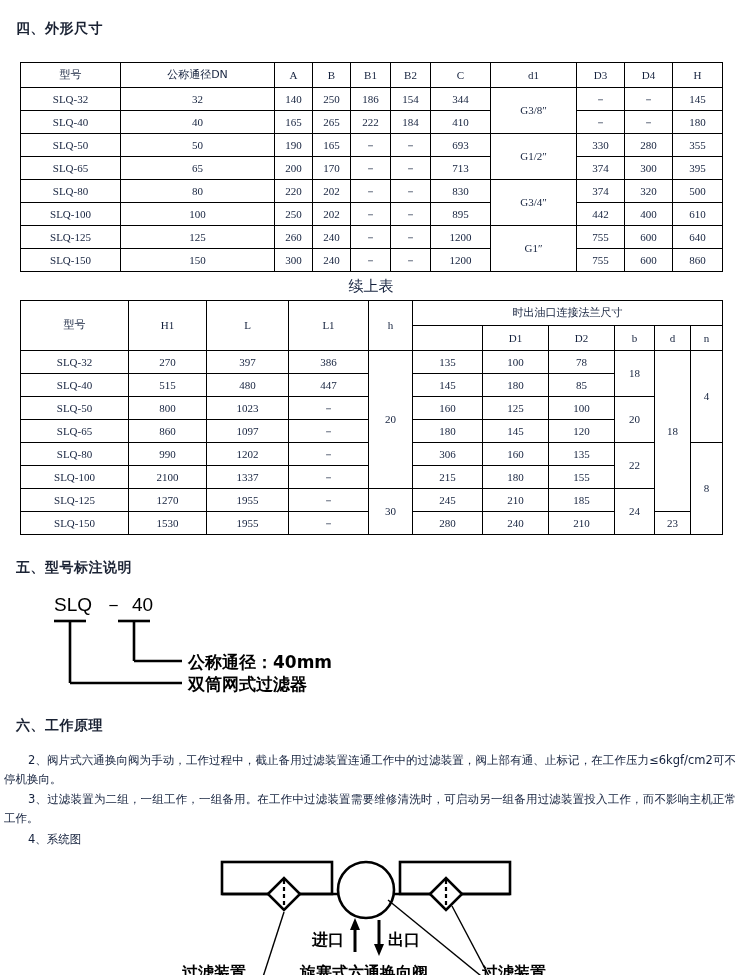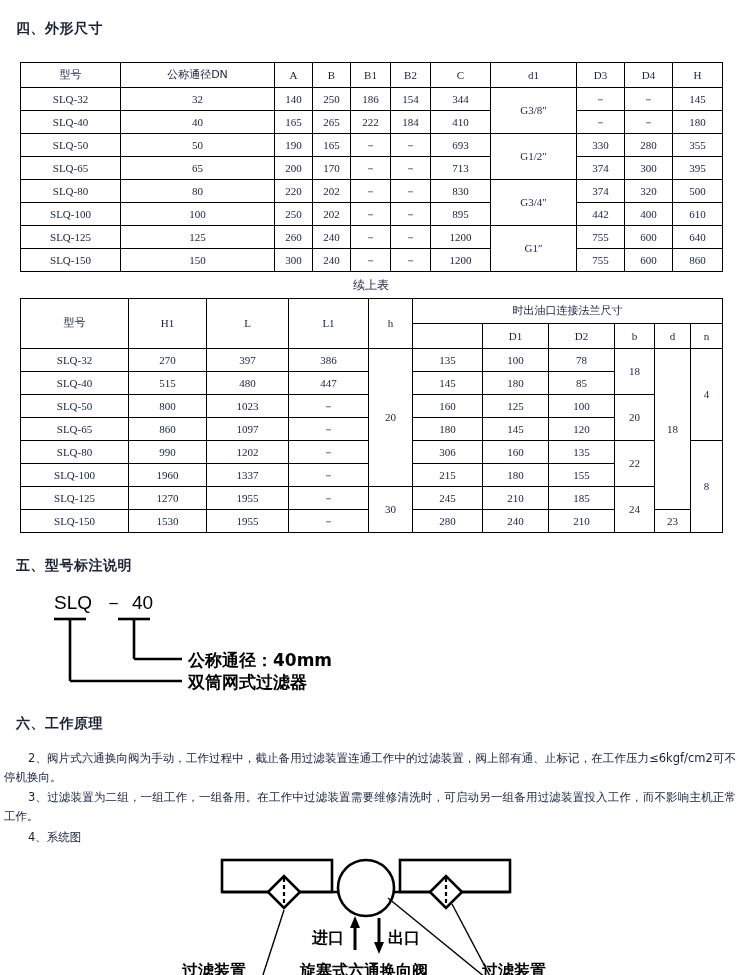--- a/index.html
+++ b/index.html
@@ -55,21 +55,21 @@
   }
   table.dim th { height: 24px; }
   .cjk {
     font-family: "DejaVu Sans", "Liberation Sans", sans-serif;
     font-size: 11px;
   }
 
   .tbl-caption {
     text-align: center;
     font-family: "DejaVu Sans", "Liberation Sans", sans-serif;
-    font-size: 12px;
+    font-size: 15px;
     color: #14213d;
     padding: 5px 0 4px 0;
   }
 
   
   .model-fig {
     position: relative;
     height: 112px;
     margin: 2px 0 0 0;
   }
@@ -323,21 +323,21 @@
             <td>1202</td>
             <td>－</td>
             <td>306</td>
             <td>160</td>
             <td>135</td>
             <td rowspan="2">22</td>
             <td rowspan="4">8</td>
           </tr>
           <tr>
             <td>SLQ-100</td>
-            <td>1960</td>
+            <td>2100</td>
             <td>1337</td>
             <td>－</td>
             <td>215</td>
             <td>180</td>
             <td>155</td>
           </tr>
           <tr>
             <td>SLQ-125</td>
             <td>1270</td>
             <td>1955</td>

